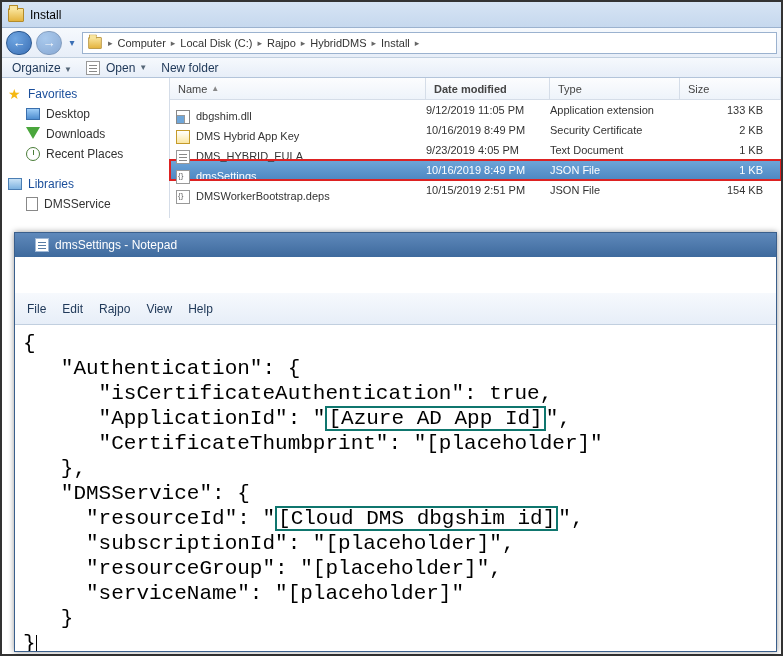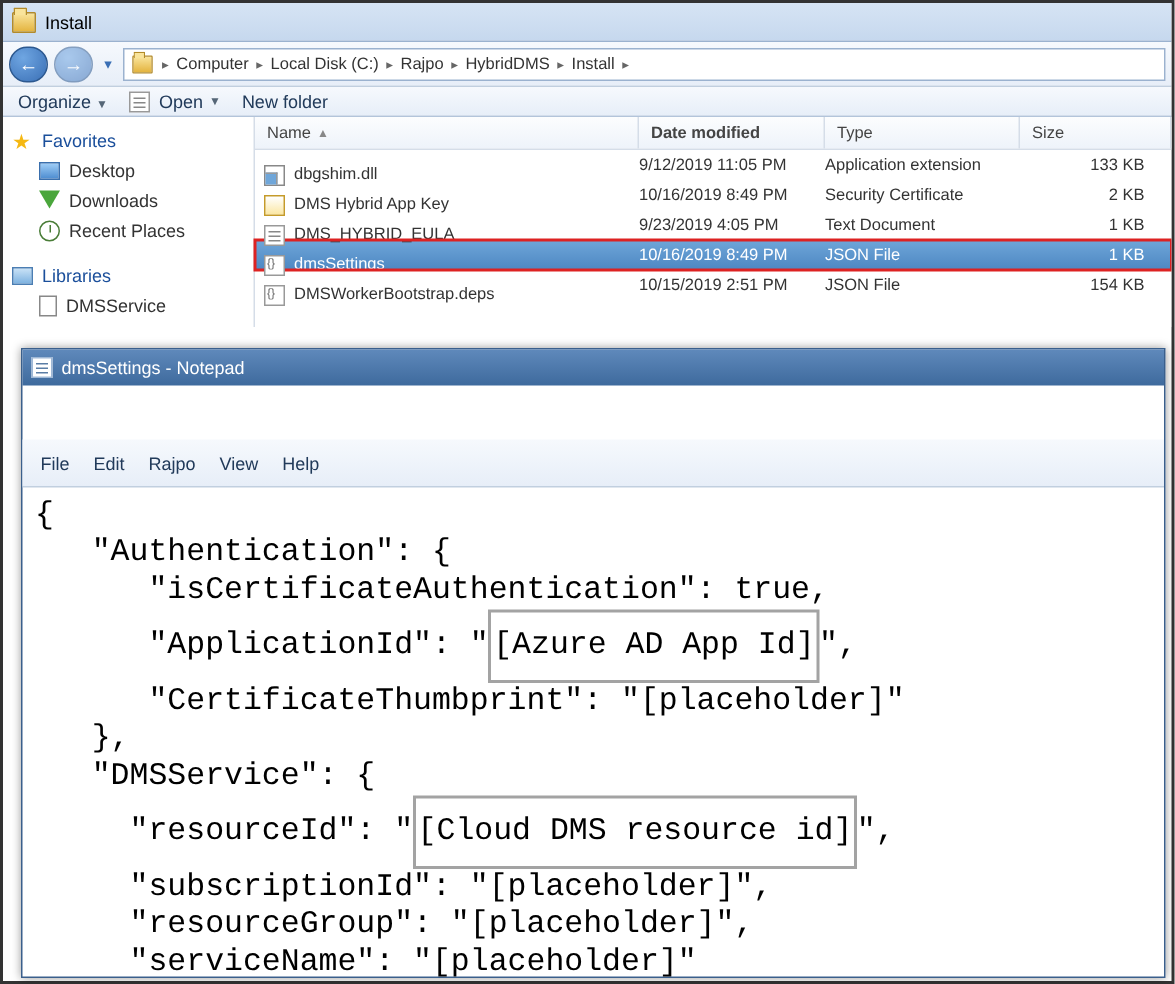--- a/index.html
+++ b/index.html
@@ -115,36 +115,36 @@
   
   .notepad {
     position:absolute; left:14px; top:232px; right:6px; bottom:4px;
     border:1px solid #3a5f8c;
     box-shadow: 0 0 6px rgba(0,0,0,.4);
     background:#fff;
     display:flex; flex-direction:column;
   }
   .np-title{
     height:24px; background:linear-gradient(#5f89bb,#3e6a9d);
-    color:#fff; font-size:12px; display:flex; align-items:center; padding:0 6px; gap:6px;
+    color:#fff; font-size:12px; display:flex; align-items:center; padding:0 20px; gap:6px;
   }
   .np-ic{ width:14px;height:14px;background:#fff;border:1px solid #9fb8d6; position:relative;}
   .np-ic::after{content:"";position:absolute;top:3px;left:2px;right:2px;height:1px;background:#5a7da5;box-shadow:0 3px #5a7da5,0 6px #5a7da5;}
   .np-menu{
     height:32px; background:linear-gradient(#f6f9fd,#e7eef8); border-bottom:1px solid #c1cfdf;
     display:flex; align-items:center; gap:4px; padding:0 6px; font-size:12px; color:#213a5a;margin-top:36px;
   }
   .np-menu span{ padding:0 6px;}
   .np-body{
     flex:1; overflow:auto; padding:6px 8px;
     font-family: "Courier New", monospace;
     font-size:21px; line-height:25px; color:#000;
     white-space:pre;
   }
-  .hl{ border:2px solid #a3a3a3; padding:12px 1px; display:inline-block; line-height:21px;}
+  .hl{ border:2px solid #0f766e; padding:0 1px; display:inline-block; line-height:21px;}
   .cursor{ display:inline-block; width:1px; height:20px; background:#000; vertical-align:text-bottom;}
 </style>
 </head>
 <body>
 
 <div class="explorer-titlebar">
   <span class="folder-icon"></span>
   <span class="explorer-title">Install</span>
 </div>
 
@@ -282,19 +282,19 @@
     <span>View</span>
     <span>Help</span>
   </div>
   <div class="np-body"><span>{</span>
 <span>   "Authentication": {</span>
 <span>      "isCertificateAuthentication": true,</span>
 <span>      "ApplicationId": "</span><span class="hl">[Azure AD App Id]</span><span>",</span>
 <span>      "CertificateThumbprint": "[placeholder]"</span>
 <span>   },</span>
 <span>   "DMSService": {</span>
-<span>     "resourceId": "</span><span class="hl">[Cloud DMS resource id]</span><span>",</span>
+<span>     "resourceId": "</span><span class="hl">[Cloud DMS dbgshim id]</span><span>",</span>
 <span>     "subscriptionId": "[placeholder]",</span>
 <span>     "resourceGroup": "[placeholder]",</span>
 <span>     "serviceName": "[placeholder]"</span>
 <span>   }</span>
 <span>}</span><span class="cursor"></span></div>
 </div>
 
 </body></html>

